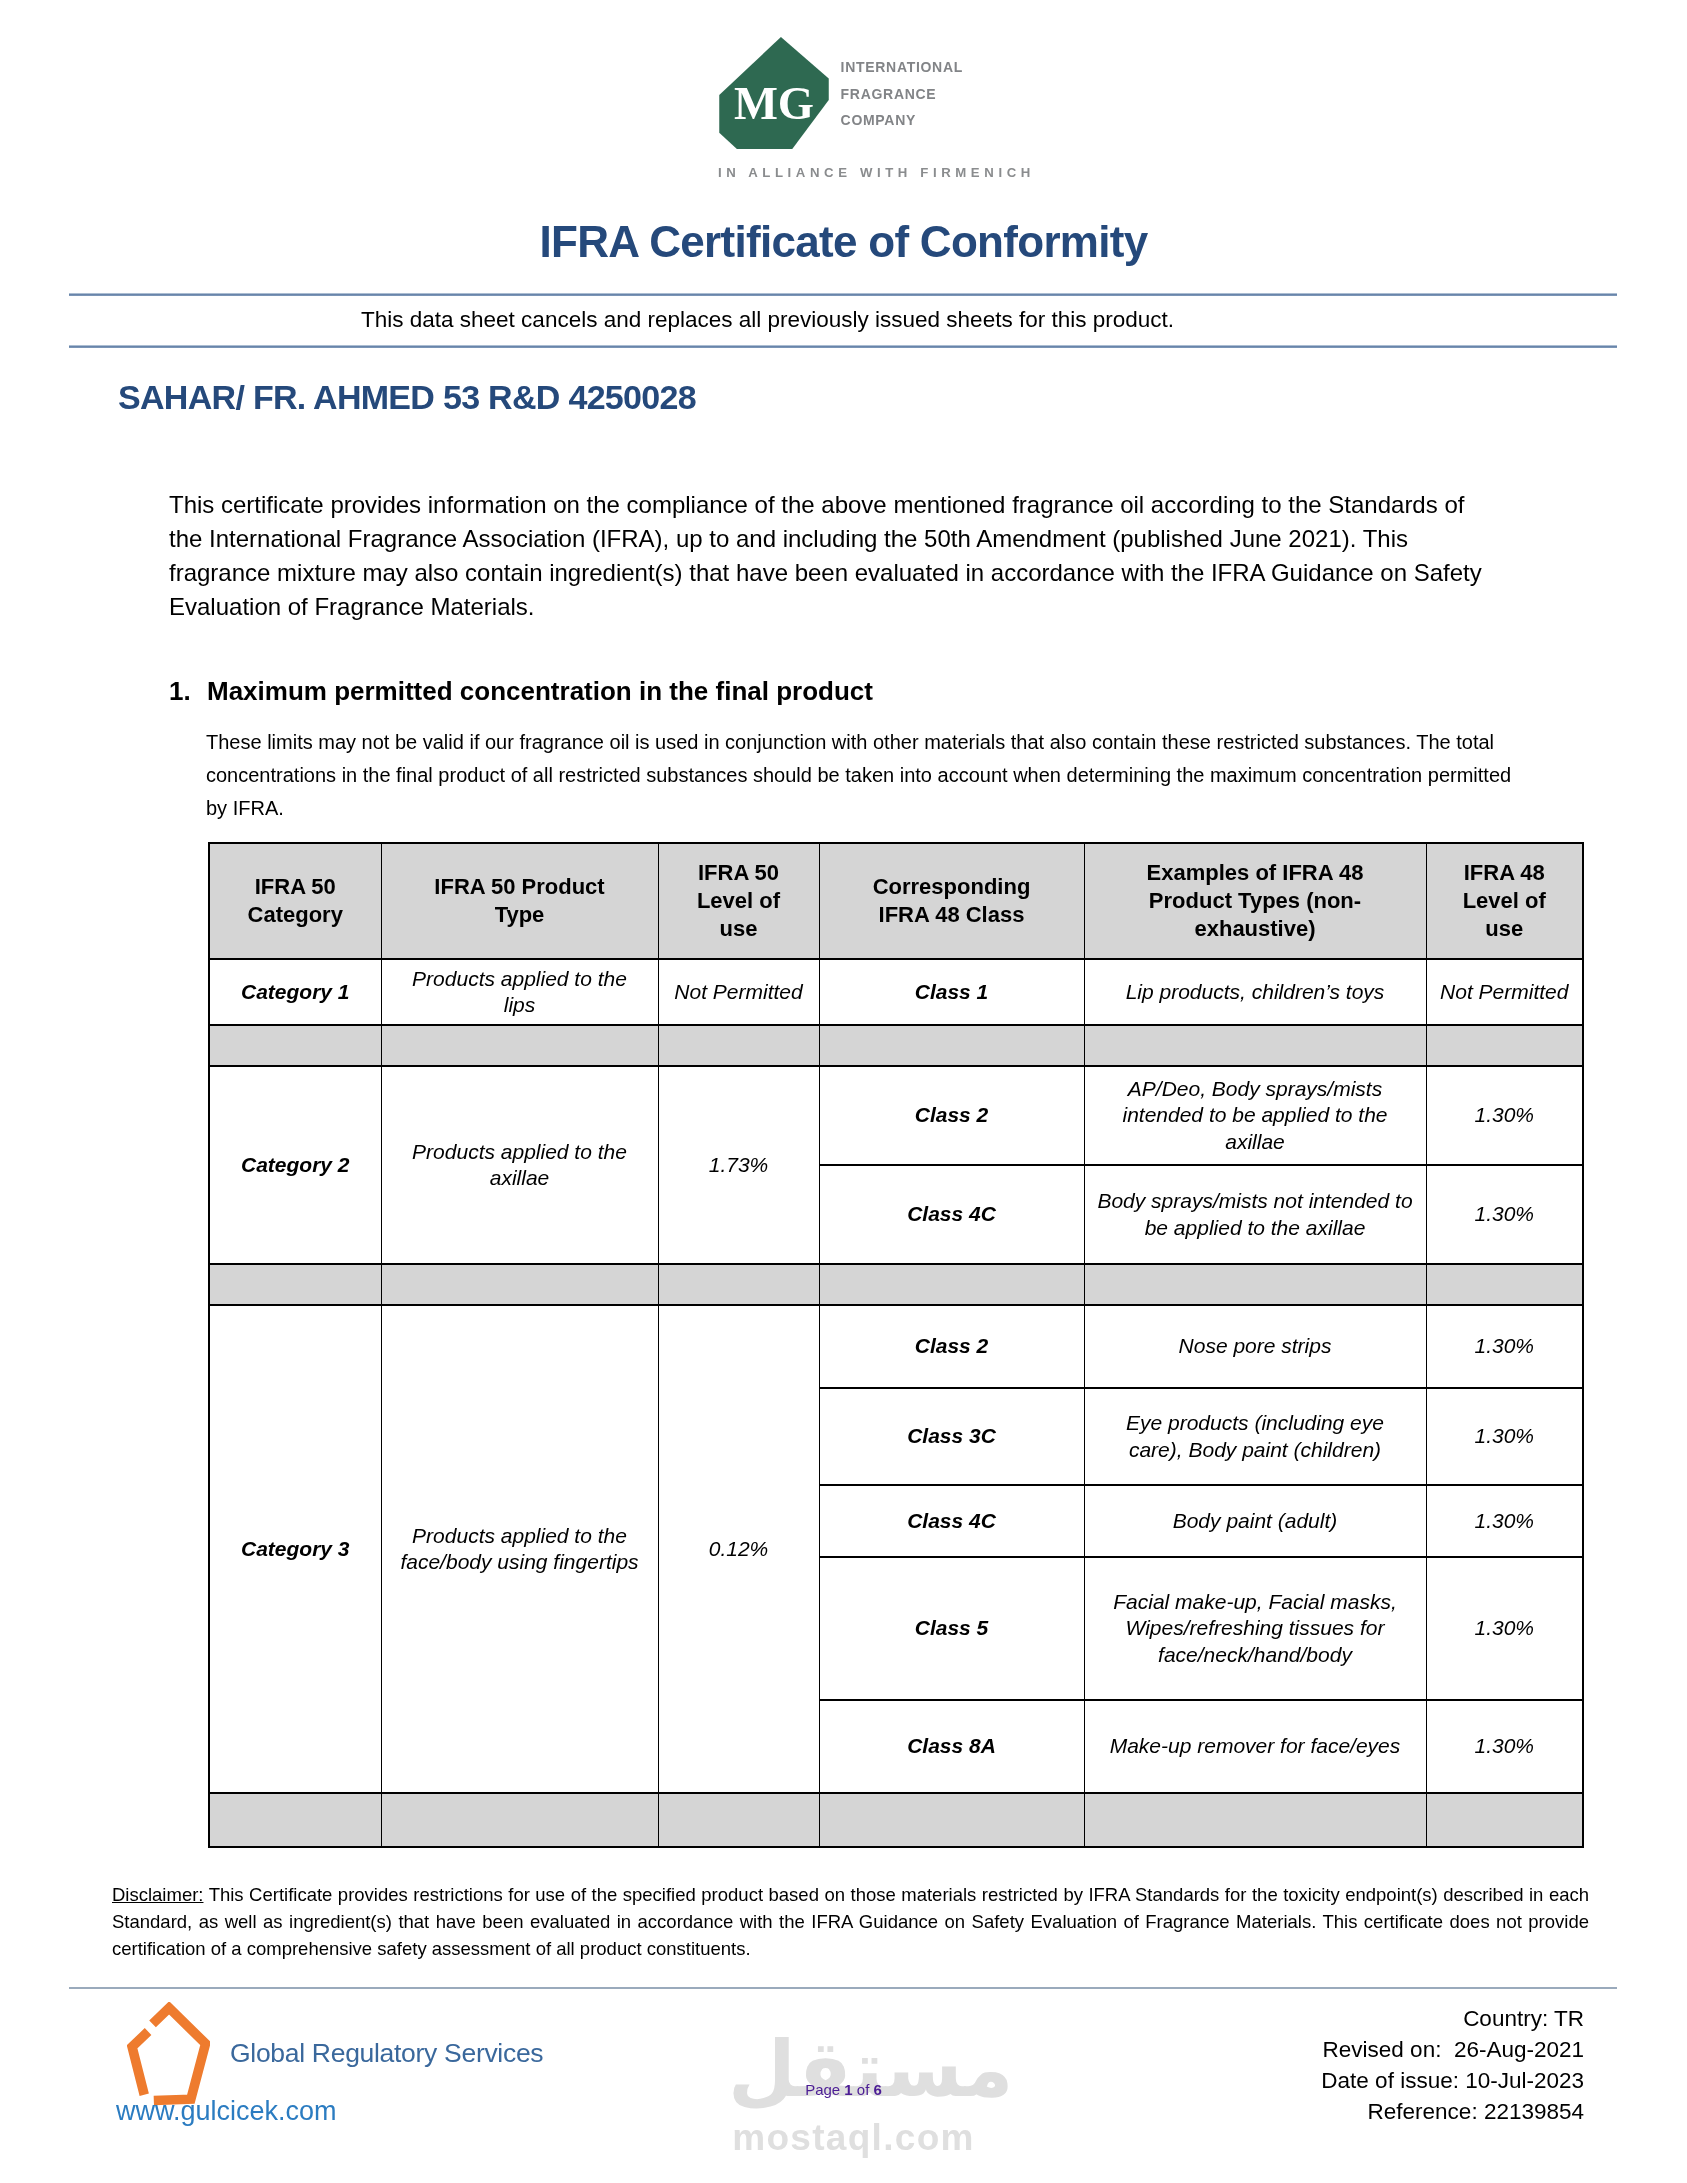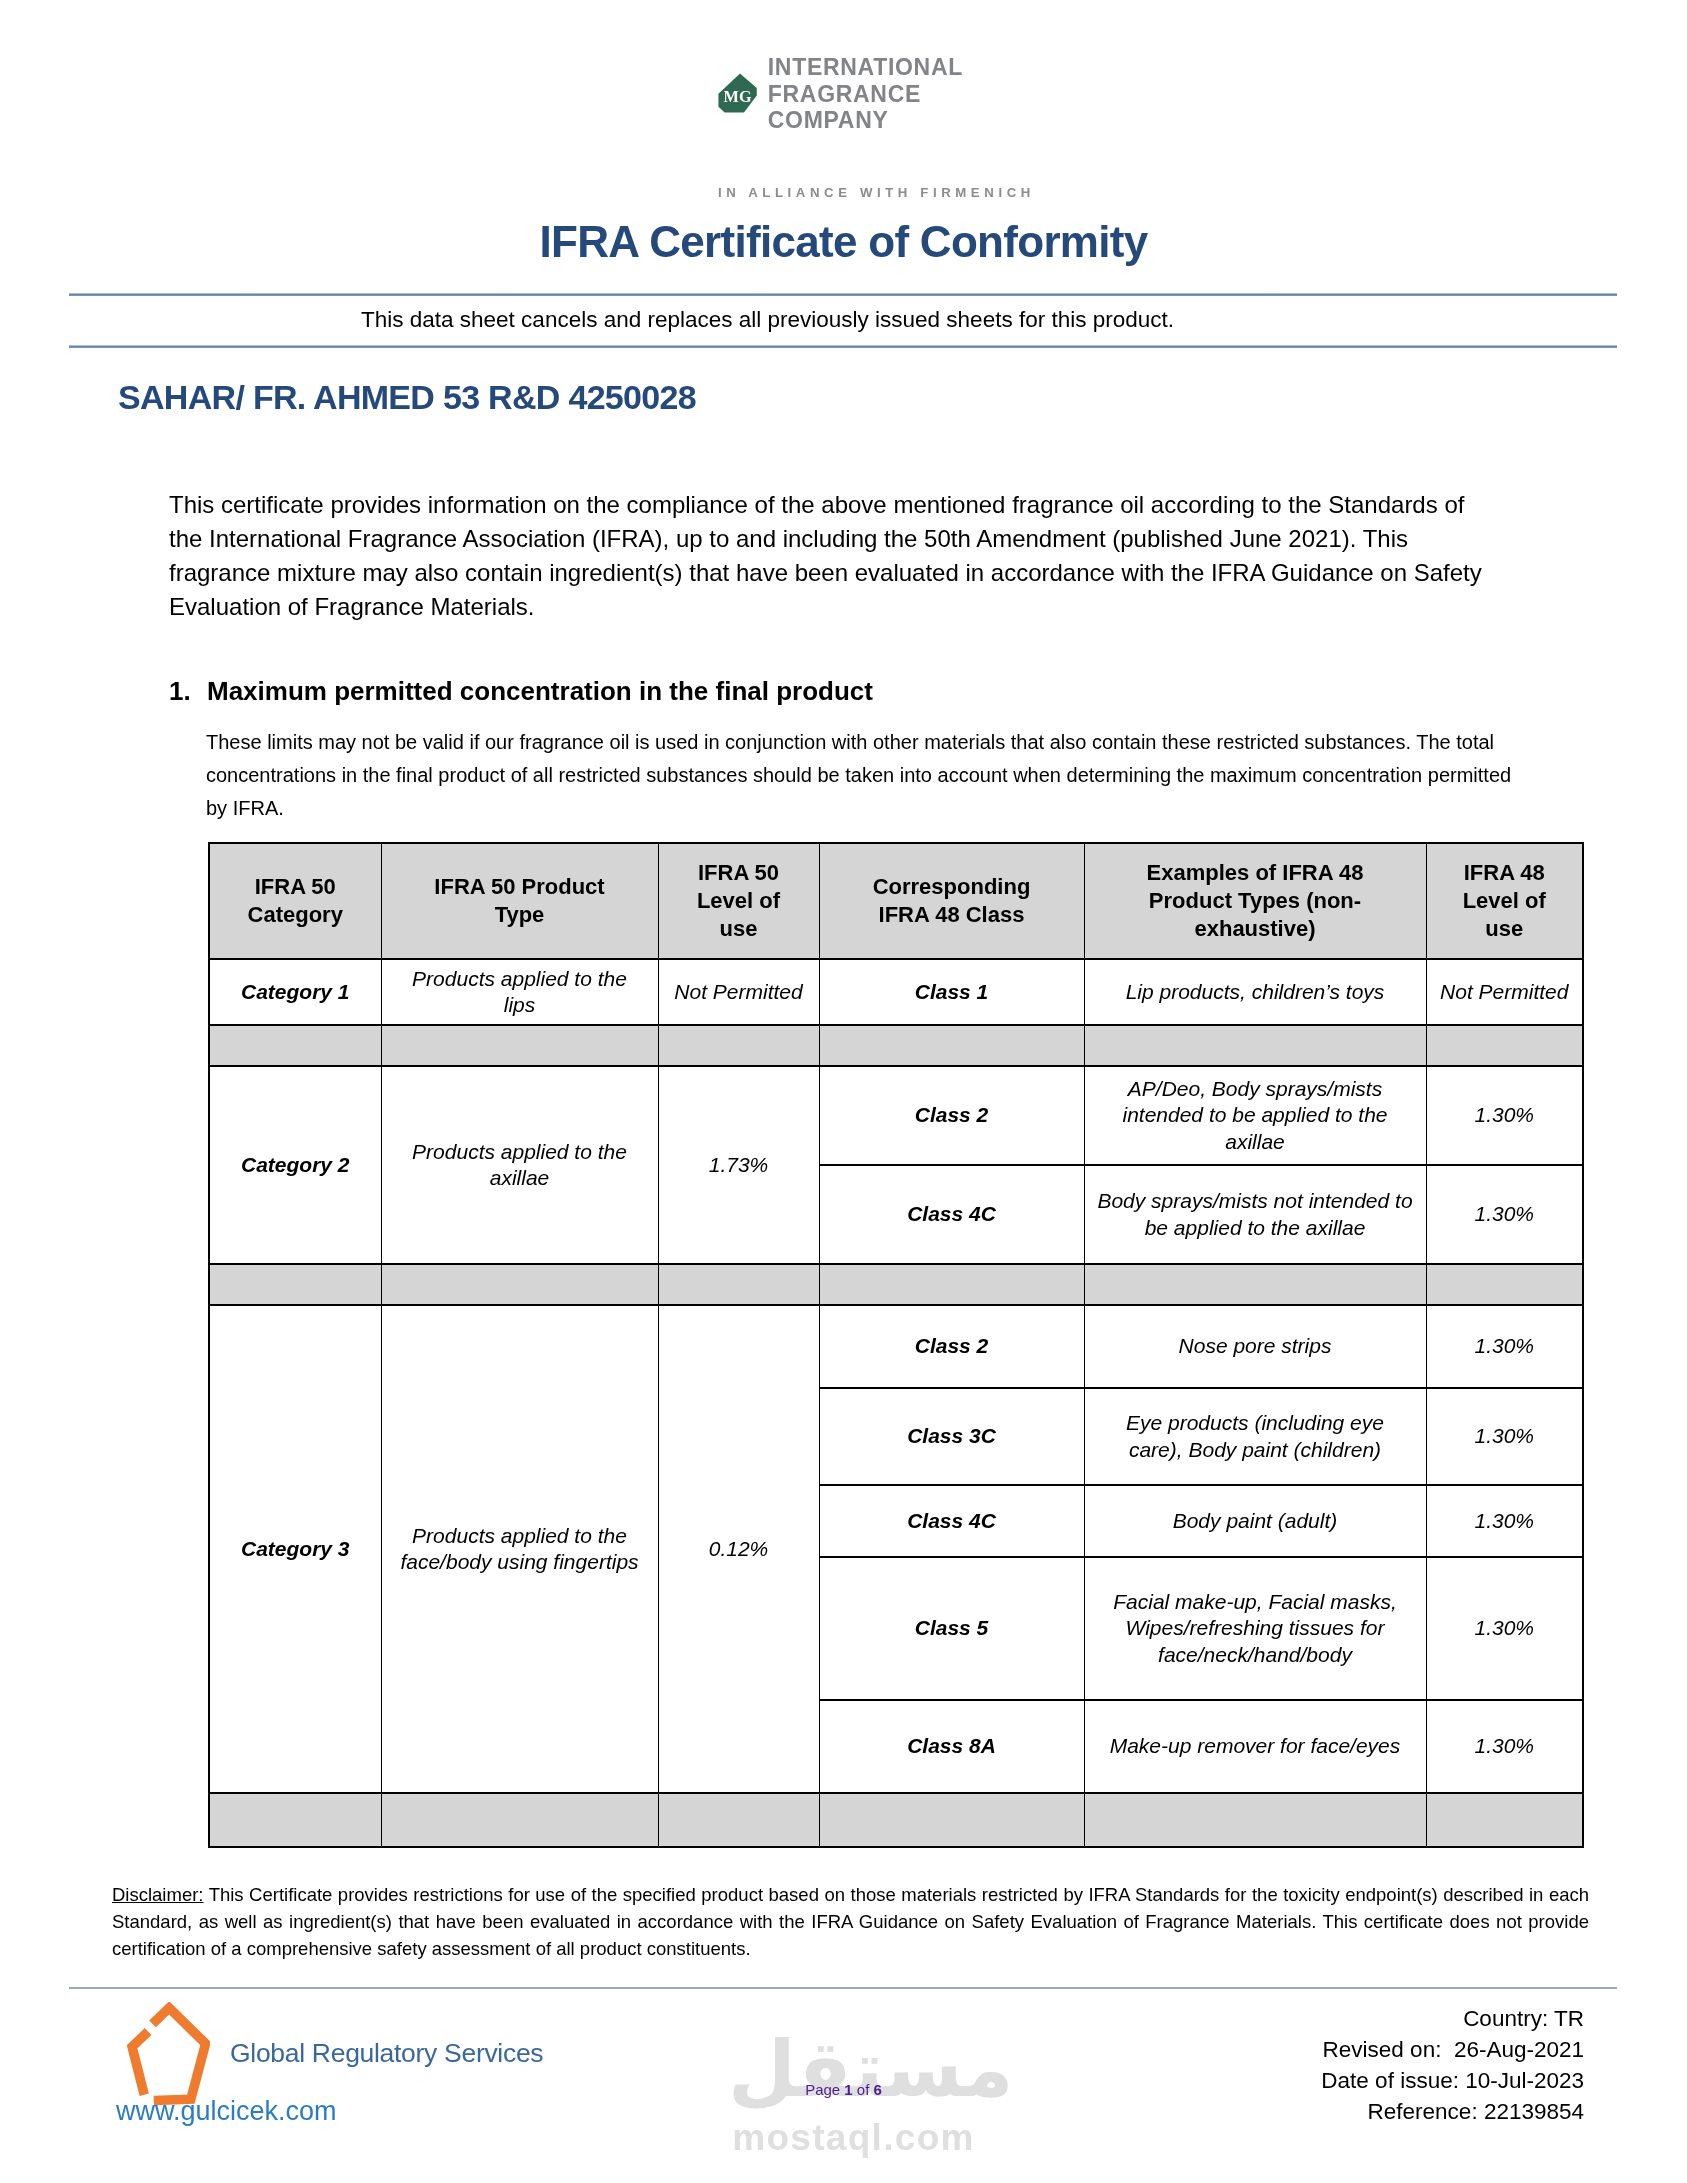--- a/index.html
+++ b/index.html
@@ -16,22 +16,22 @@
   *{margin:0;padding:0;box-sizing:border-box;}
   html,body{background:#fff;}
   body{font-family:"Liberation Sans",sans-serif;color:#000;}
   #page{position:relative;width:1687px;height:2183px;background:#ffffff;overflow:hidden;}
 
   
   .brand{position:absolute;left:718px;top:33px;width:245px;}
   .brand-row{display:flex;align-items:flex-start;}
   .brand svg.mg{display:block;width:118px;height:120px;}
   .brand-lines{margin-left:10.6px;margin-top:21px;}
-  .brand-lines div{font-size:23px;font-weight:bold;color:var(--logo-text-gray);line-height:26.5px;letter-spacing:0.7px;}
-  .alliance{margin-top:32px;text-align:left;font-size:13.2px;font-weight:bold;color:#8A8C8E;letter-spacing:4.6px;white-space:nowrap;}
+  .brand-lines div{font-size:14px;font-weight:bold;color:var(--logo-text-gray);line-height:26.5px;letter-spacing:0.7px;}
+  .alliance{margin-top:12px;text-align:left;font-size:13.2px;font-weight:bold;color:#8A8C8E;letter-spacing:4.6px;white-space:nowrap;}
 
   
   .doc-title{position:absolute;top:217px;left:0;width:1687px;text-align:center;
     font-size:44px;font-weight:bold;color:var(--title-blue);letter-spacing:-0.7px;}
   .rule{position:absolute;left:69px;width:1548px;height:3.3px;
     background:linear-gradient(#cdd9e6,#5e7ca4 55%,#8ba3c0);}
   .rule1{top:293px;} .rule2{top:345px;}
   .notice{position:absolute;top:307px;left:0;width:1535px;text-align:center;font-size:22.5px;color:#000;}
   .product-title{position:absolute;top:378px;left:118px;font-size:34px;font-weight:bold;
     color:var(--title-blue);letter-spacing:-0.7px;}

